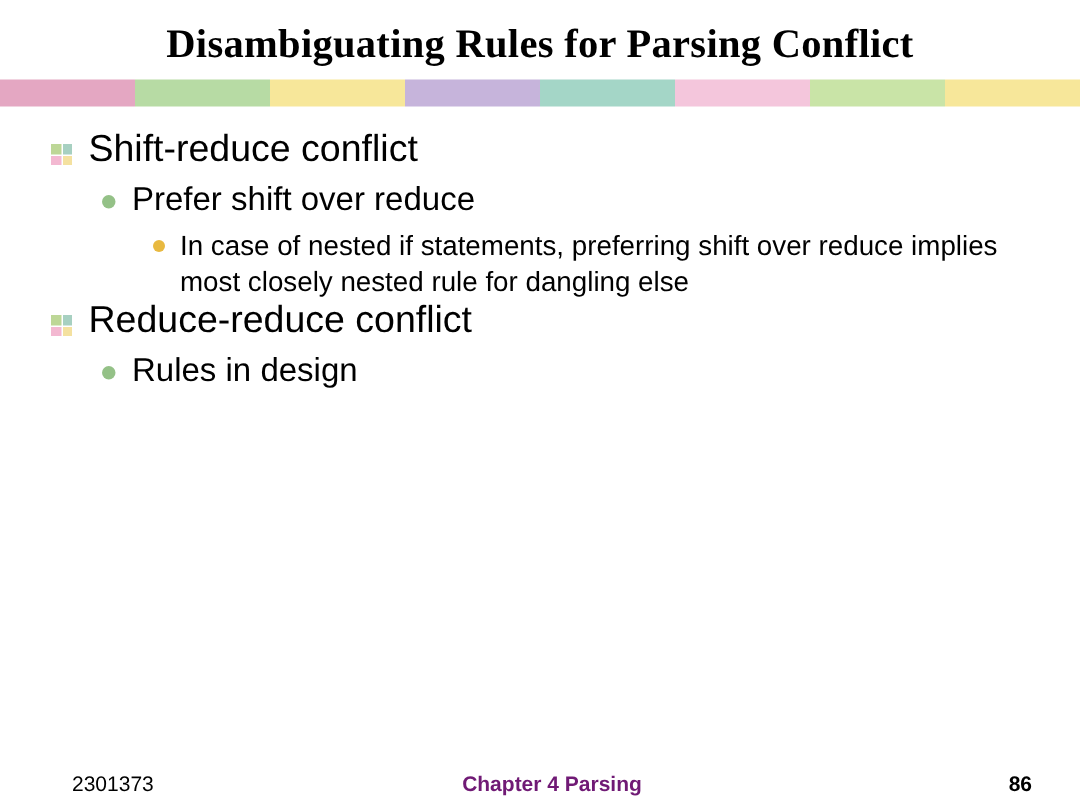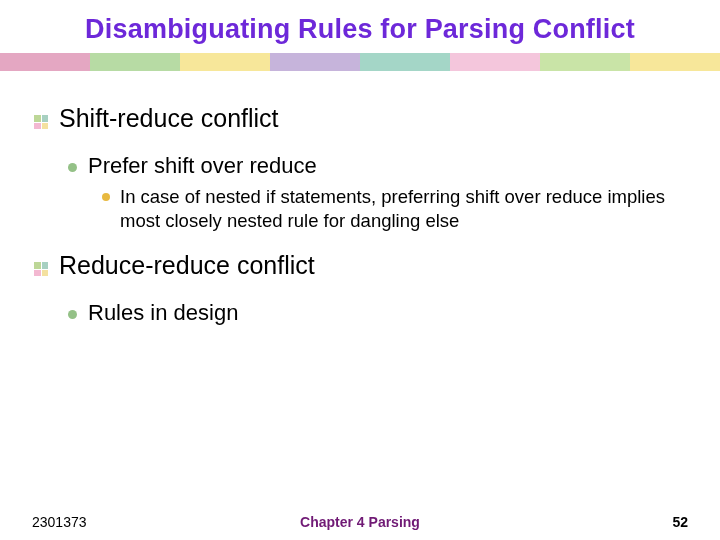--- a/index.html
+++ b/index.html
@@ -8,44 +8,43 @@
     height: 540px;
     background: #fff;
     font-family: Verdana, Arial, sans-serif;
     position: relative;
     overflow: hidden;
   }
   .title-area {
     padding: 14px 30px 8px 30px;
   }
   .title {
-    font-family: Liberation Sans, sans-serif;
+    font-family: Liberation Serif, serif;
     font-size: 27px;
     font-weight: bold;
-    color: #6d28d9;
+    color: #000000;
     text-align: center;
     letter-spacing: 0.2px;
   }
   .divider {
     display: flex;
     width: 100%;
     height: 18px;
   }
   .divider span {
     flex: 1;
     height: 100%;
   }
   .content {
     padding: 14px 34px 0 34px;
   }
   .level1 {
     display: flex;
     align-items: flex-start;
     margin-bottom: 4px;
-    margin-top: 19px;
   }
   .level1 .bullet-sq {
     width: 14px;
     height: 14px;
     margin-top: 11px;
     margin-right: 11px;
     flex-shrink: 0;
     position: relative;
   }
   .bullet-sq .q { position: absolute; width: 6.5px; height: 6.5px; }
@@ -54,21 +53,21 @@
   .bullet-sq .bl { bottom: 0; left: 0; background: #f3b8d1; }
   .bullet-sq .br { bottom: 0; right: 0; background: #f4e1a0; }
   .level1-text {
     font-size: 25px;
     color: #000;
   }
   .level2 {
     display: flex;
     align-items: flex-start;
     margin-left: 34px;
-    margin-top: 20px;
+    margin-top: 6px;
     margin-bottom: 4px;
   }
   .dot2 {
     width: 9px;
     height: 9px;
     border-radius: 50%;
     background: #94c187;
     margin-top: 10px;
     margin-right: 11px;
     flex-shrink: 0;
@@ -93,21 +92,21 @@
     flex-shrink: 0;
   }
   .level3-text {
     font-size: 18.5px;
     color: #000;
     line-height: 1.28;
   }
   .footer {
     position: absolute;
     bottom: 10px;
-    left: 0;
+    left: 16px;
     right: 0;
     padding: 0 32px;
     display: flex;
     justify-content: space-between;
     align-items: flex-end;
     font-family: Tahoma, Arial, sans-serif;
     font-size: 14px;
   }
   .footer-left { color: #000; }
   .footer-center {
@@ -172,14 +171,14 @@
   <div class="level2">
     <div class="dot2"></div>
     <div class="level2-text">Rules in design</div>
   </div>
 
 </div>
 
 <div class="footer">
   <div class="footer-left">2301373</div>
   <div class="footer-center">Chapter 4   Parsing</div>
-  <div class="footer-right">52</div>
+  <div class="footer-right">86</div>
 </div>
 
 </body></html>

